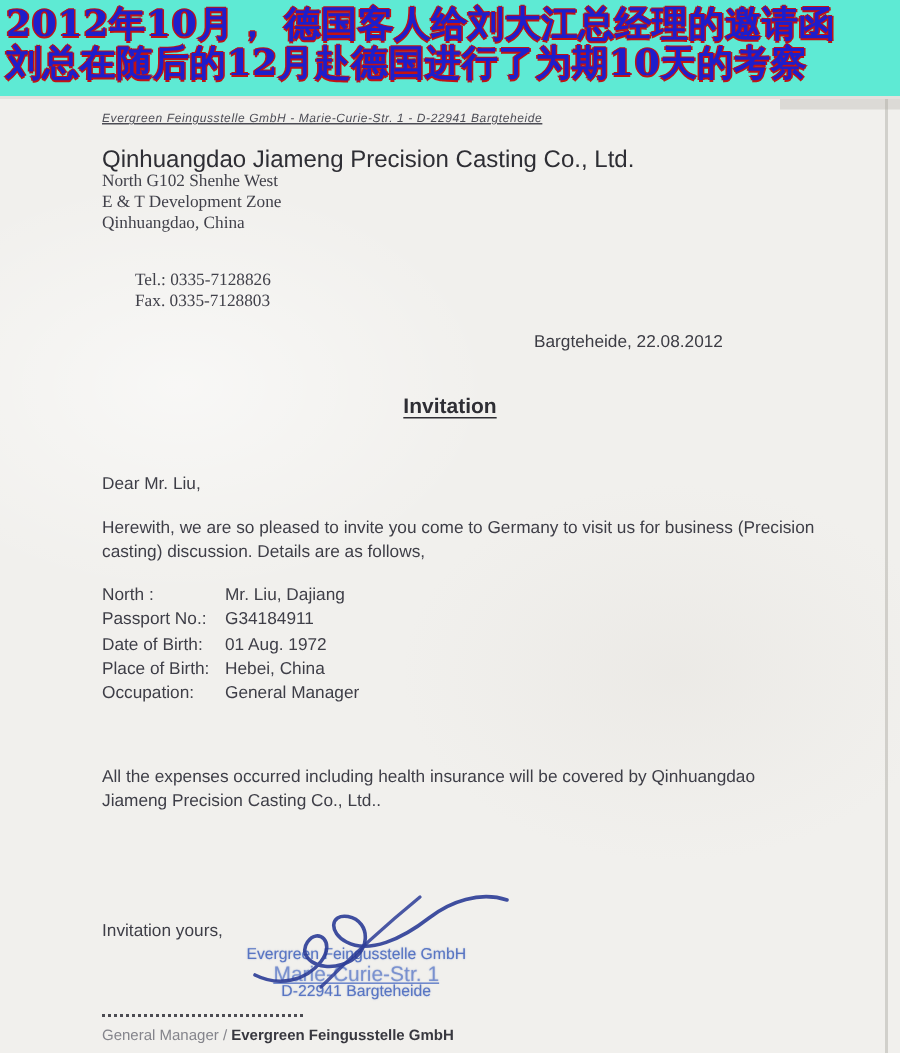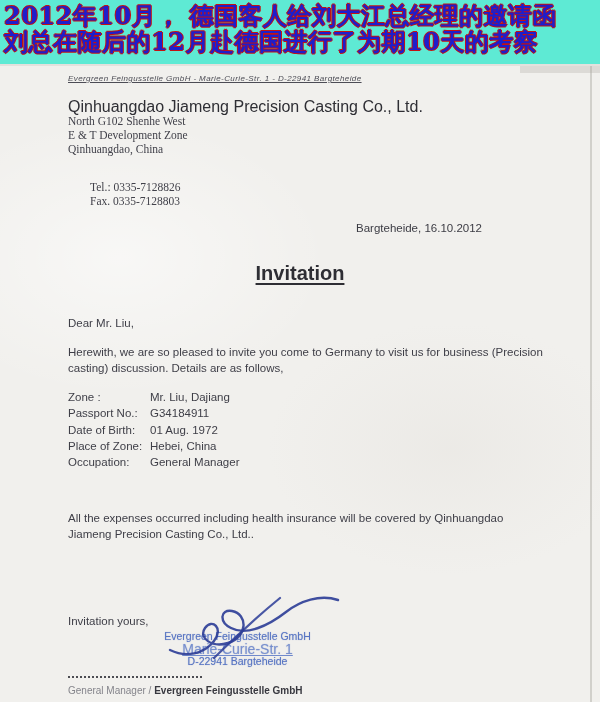--- a/index.html
+++ b/index.html
@@ -63,21 +63,21 @@
     left:68px;top:114px;
     font-family:"Liberation Serif",serif;
     font-size:11.5px;line-height:14px;color:#41414a;margin-left:22px;
   }
   .dateline{
     left:356px;top:156px;
     font-size:11.5px;color:#3c3c44;white-space:nowrap;
   }
   .title{
     left:0;top:196px;width:600px;text-align:center;
-    font-size:20px;font-weight:bold;color:#2e2e34;
+    font-size:14px;font-weight:bold;color:#2e2e34;
   }
   .title span{text-decoration:underline;text-underline-offset:3px;}
 
   .bodytext{font-size:11.5px;line-height:15.5px;color:#3e3e47;}
   .salutation{left:68px;top:250px;}
   .intro{left:68px;top:279px;width:482px;}
   .details{left:68px;top:323px;width:300px;}
   .detail-row{display:flex;font-size:11.5px;line-height:16.3px;color:#3e3e47;}
   .detail-row .dl{width:82px;flex:none;}
   .period{left:68px;top:415px;}
@@ -124,43 +124,43 @@
 
     <div class="abs company">Qinhuangdao Jiameng Precision Casting Co., Ltd.</div>
     <div class="abs addr">North G102 Shenhe West
 E &amp; T Development Zone
 Qinhuangdao, China</div>
     <div class="abs telfax">
       <div>Tel.: 0335-7128826</div>
       <div>Fax. 0335-7128803</div>
     </div>
 
-    <div class="abs dateline">Bargteheide, 16.10.2012</div>
+    <div class="abs dateline">Bargteheide, 22.08.2012</div>
 
     <div class="abs title"><span>Invitation</span></div>
 
     <div class="abs bodytext salutation">Dear Mr. Liu,</div>
 
     <div class="abs bodytext intro">Herewith, we are so pleased to invite you come to Germany to visit us for business (Precision casting) discussion. Details are as follows,</div>
 
     <div class="abs details">
       <div class="detail-row">
-        <span class="dl">Zone :</span>
+        <span class="dl">North :</span>
         <span class="dv">Mr. Liu, Dajiang</span>
       </div>
       <div class="detail-row">
         <span class="dl">Passport No.:</span>
         <span class="dv">G34184911</span>
       </div>
       <div class="detail-row">
         <span class="dl">Date of Birth:</span>
         <span class="dv">01 Aug. 1972</span>
       </div>
       <div class="detail-row">
-        <span class="dl">Place of Zone:</span>
+        <span class="dl">Place of Birth:</span>
         <span class="dv">Hebei, China</span>
       </div>
       <div class="detail-row">
         <span class="dl">Occupation:</span>
         <span class="dv">General Manager</span>
       </div>
     </div>
 
 
     <div class="abs bodytext expenses">All the expenses occurred including health insurance will be covered by Qinhuangdao Jiameng Precision Casting Co., Ltd..</div>

